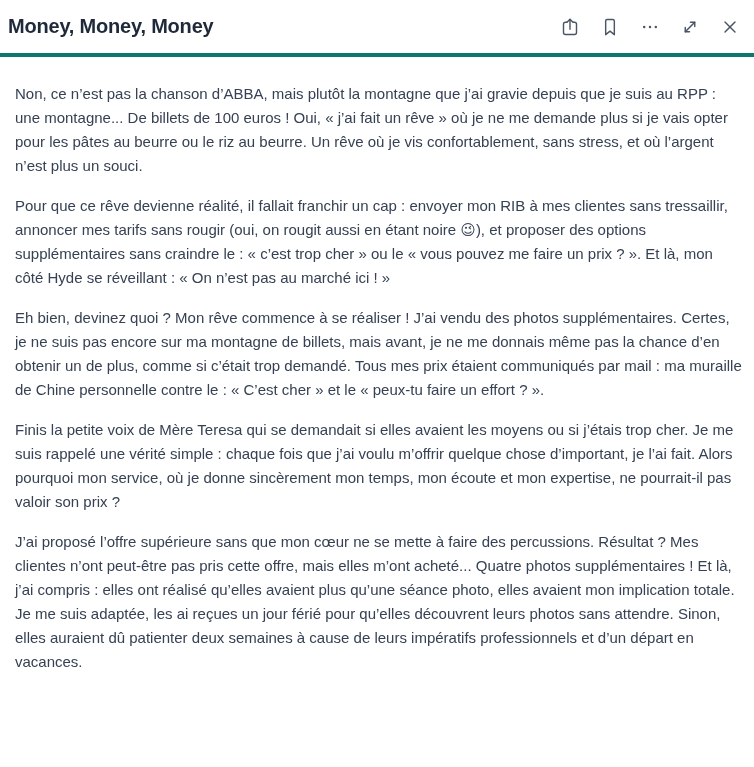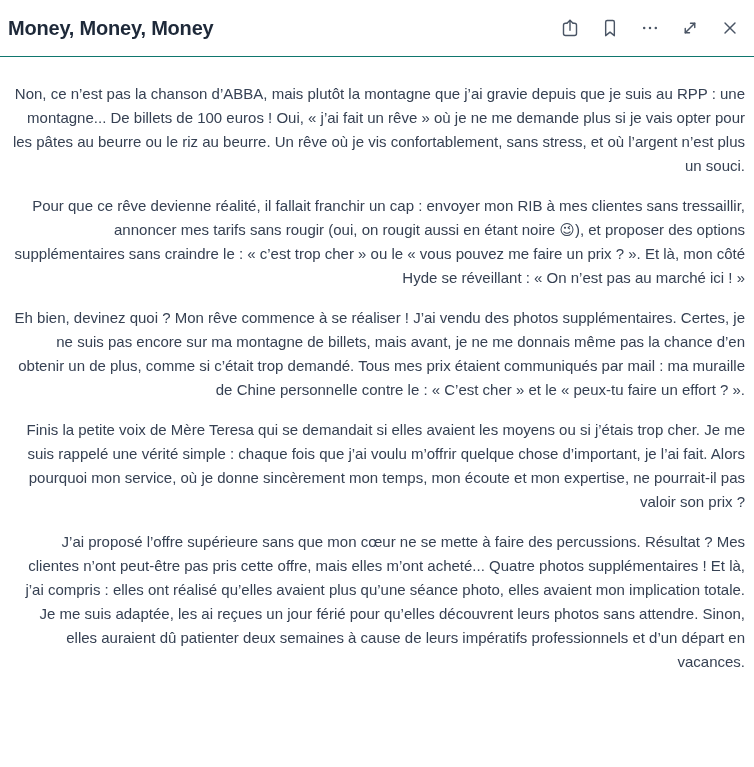--- a/index.html
+++ b/index.html
@@ -9,21 +9,21 @@
     background: #ffffff;
     font-family: "Liberation Sans", "DejaVu Sans", sans-serif;
     overflow: hidden;
   }
   .header {
     display: flex;
     align-items: center;
     justify-content: space-between;
     height: 57px;
     padding: 0 13px 0 8px;
-    border-bottom: 1px solid #0f766e;
+    border-bottom: 4px solid #0f766e;
     background: #ffffff;
   }
   .doc-title {
     margin: 0;
     font-size: 20px;
     font-weight: 700;
     color: #1e2939;
     letter-spacing: -0.2px;
     white-space: nowrap;
   }
@@ -47,22 +47,21 @@
     color: #4a5565;
   }
   .icon-btn svg { display: block; }
   .article {
     padding: 25px 9px 0 8px;
     color: #364153;
     font-size: 15px;
     line-height: 24px;
   }
   .article p {
-    margin: 0 0 16px 0;
-    text-align: right;
+    margin: 0 0 16px 7px;
   }
 </style>
 </head>
 <body>
 
 <header class="header">
   <h1 class="doc-title">Money, Money, Money</h1>
   <div class="actions">
 
     <button class="icon-btn" aria-label="Share">

